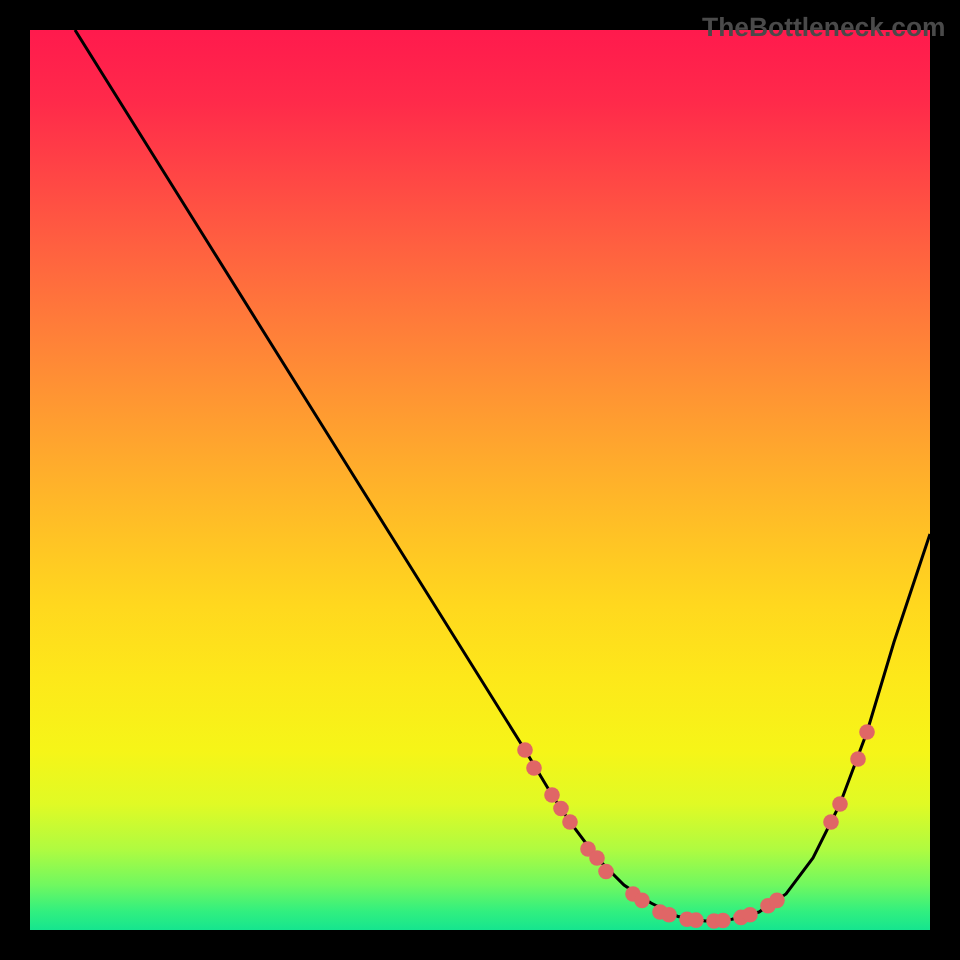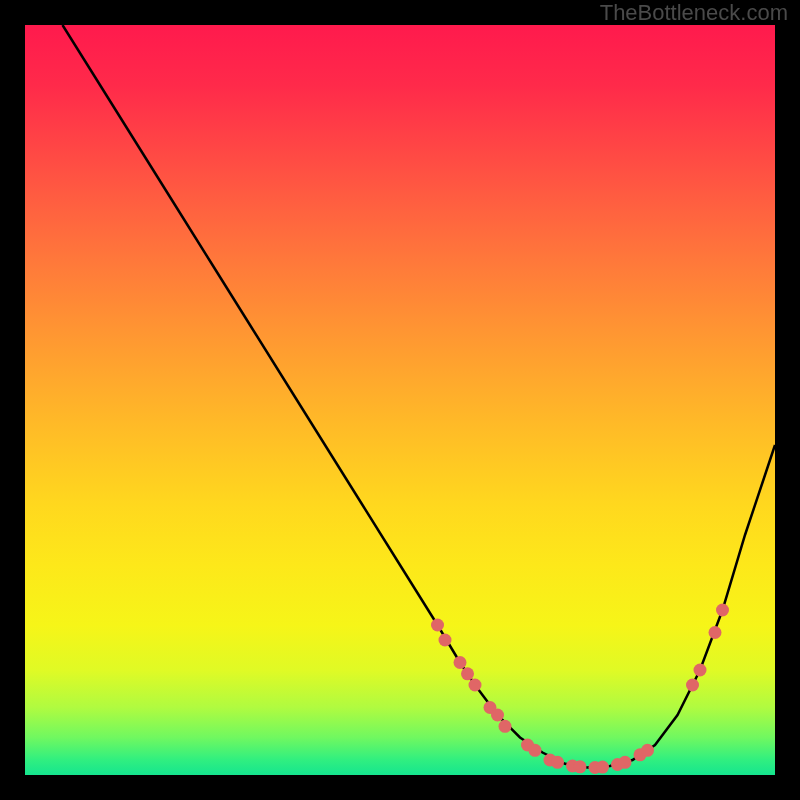--- a/index.html
+++ b/index.html
@@ -5,25 +5,25 @@
   * { margin: 0; padding: 0; box-sizing: border-box; }
   body {
     width: 800px;
     height: 800px;
     background: #000;
     position: relative;
     font-family: Arial, sans-serif;
   }
   .watermark {
     position: absolute;
-    top: 0;
+    top: 10px;
     right: 12px;
     color: #4a4a4a;
     font-size: 22px;
-    font-weight: normal;
+    font-weight: bold;
     z-index: 10;
   }
   .plot-area {
     position: absolute;
     left: 25px;
     top: 25px;
     width: 750px;
     height: 750px;
   }
   .gradient-bg {

